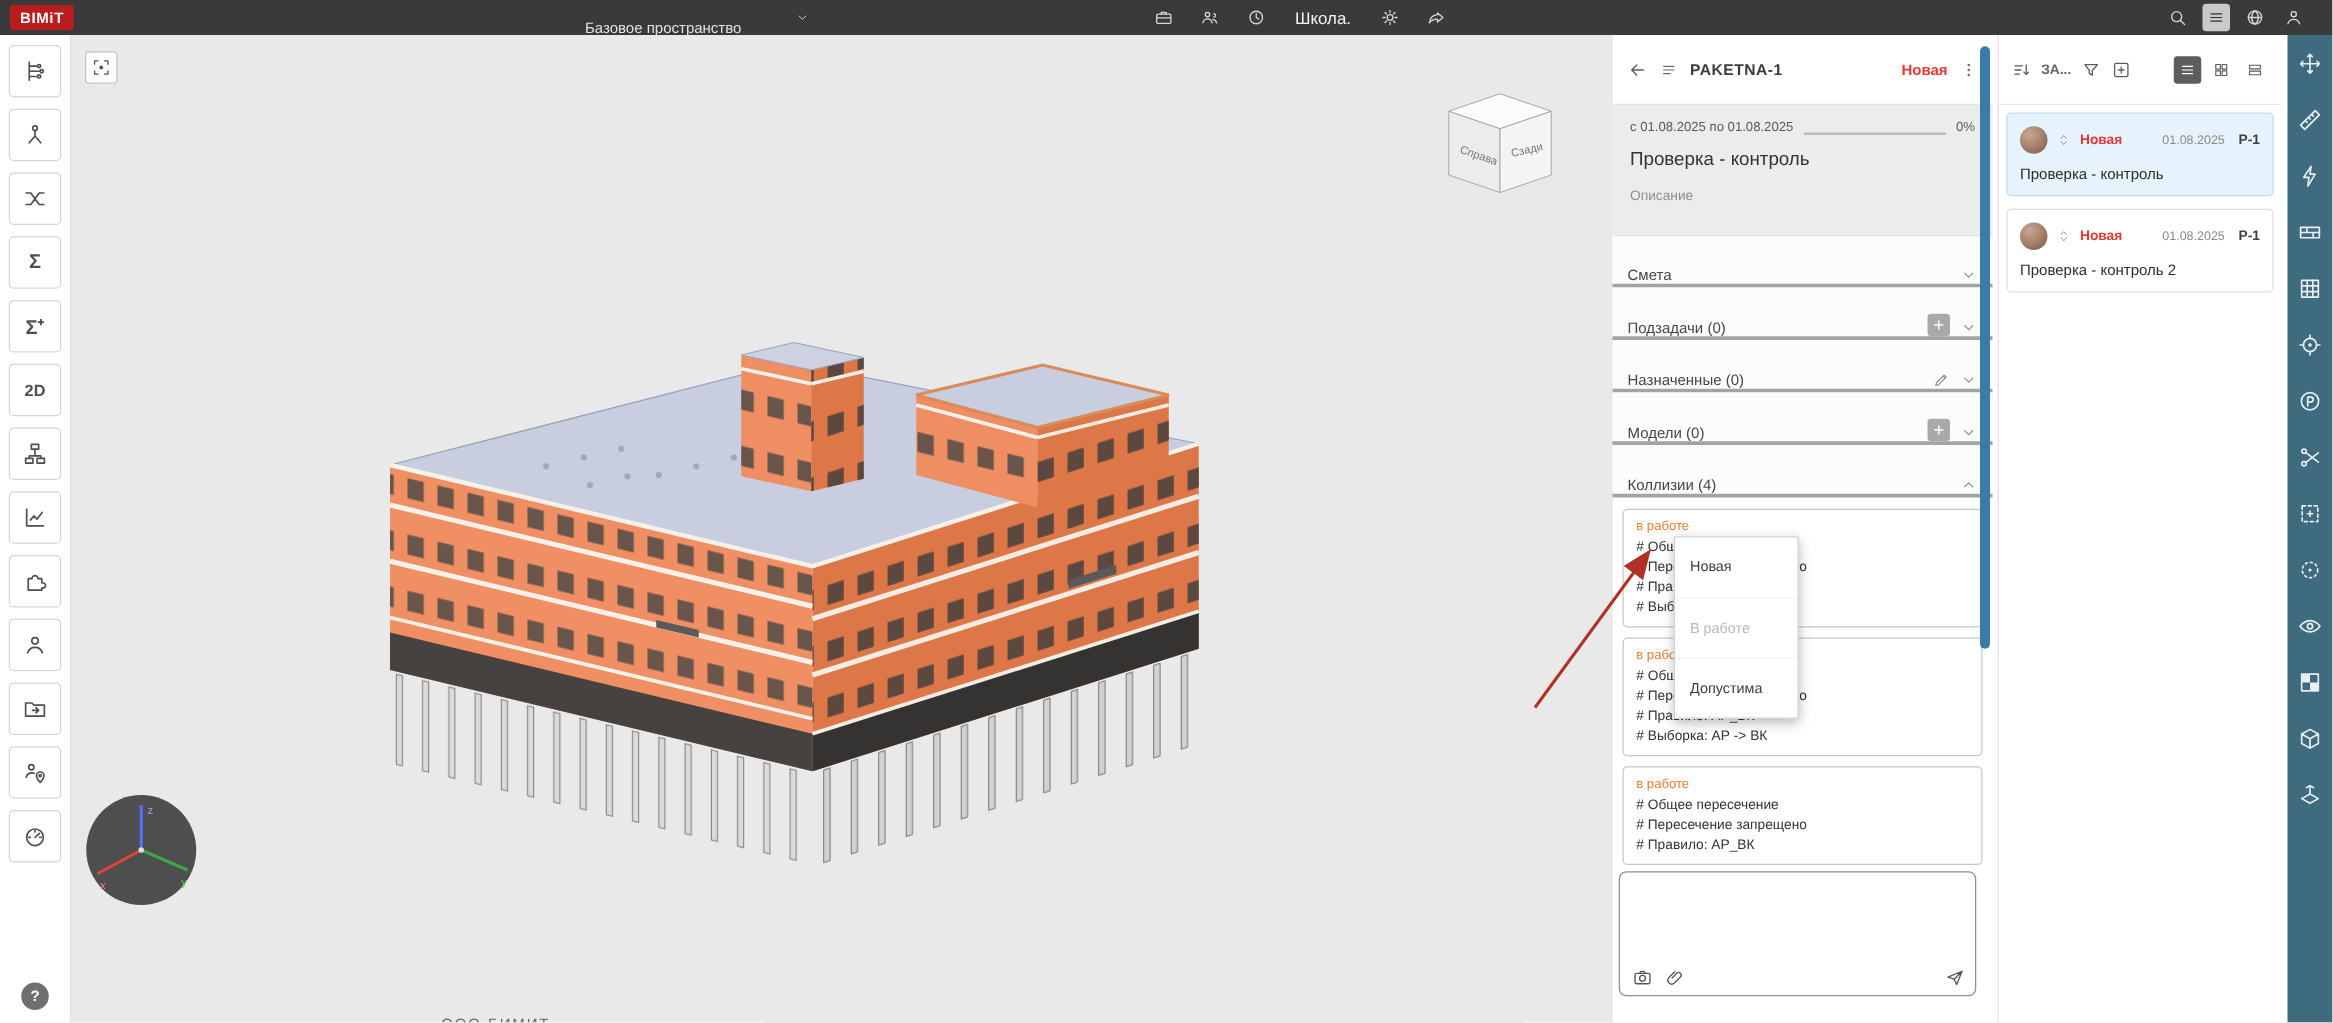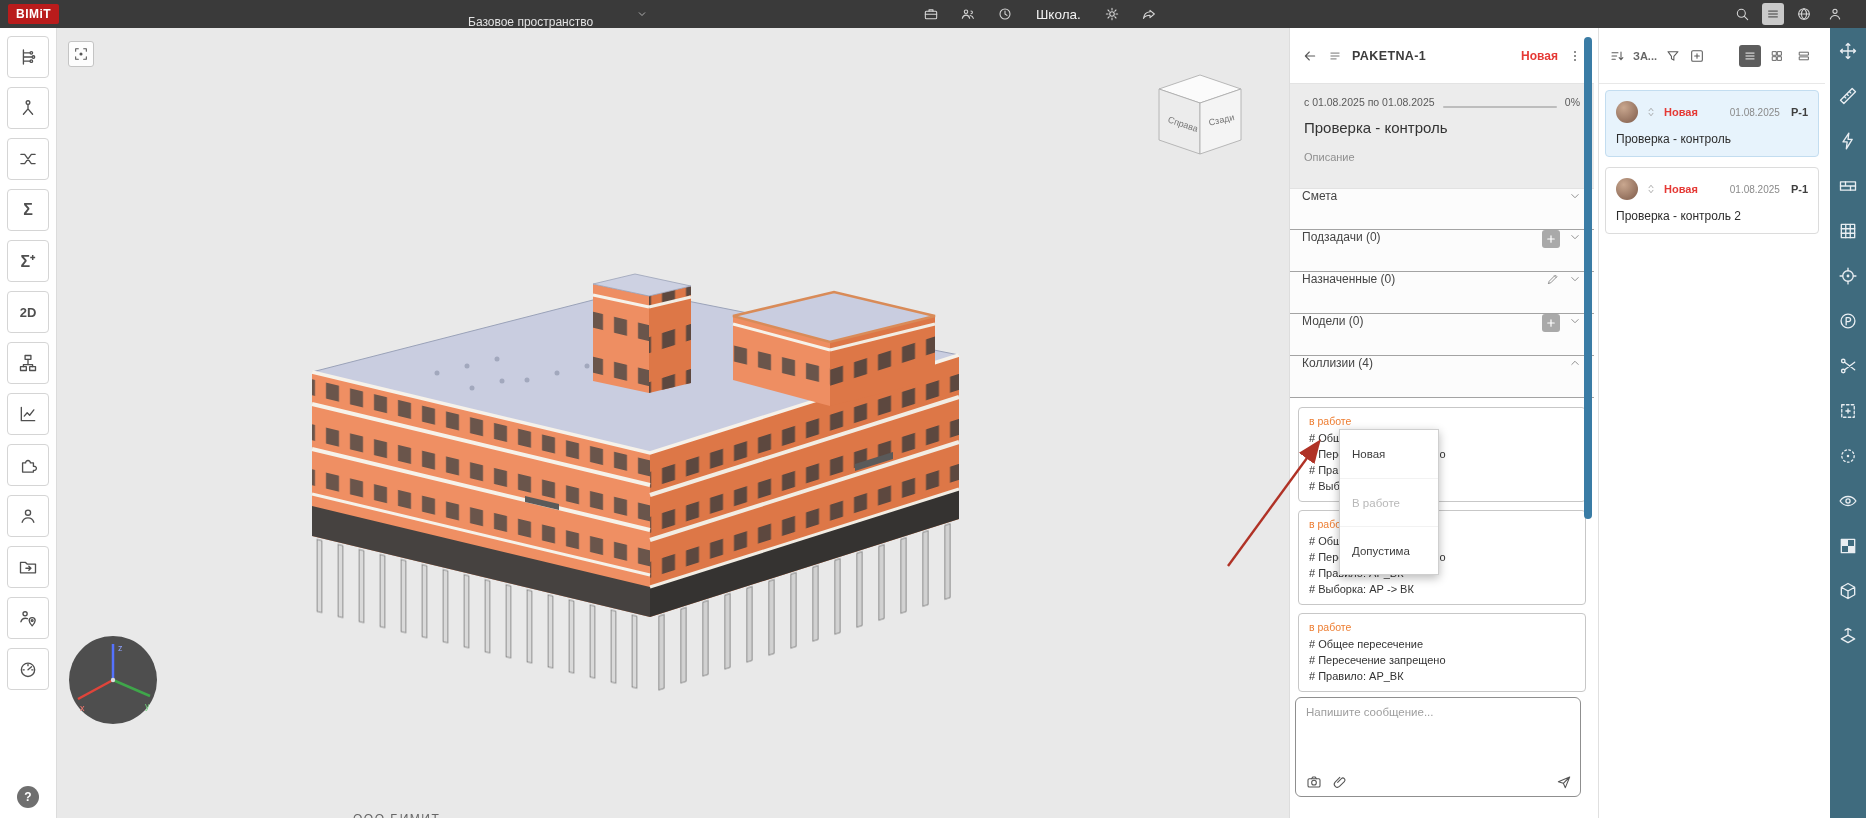--- a/index.html
+++ b/index.html
@@ -39,21 +39,21 @@
   
   .task-panel{position:absolute;left:1289px;top:28px;width:305px;height:790px;background:#fff;border-left:1px solid #ddd;z-index:10}
   .tp-header{height:56px;display:flex;align-items:center;padding:0 12px;gap:10px;border-bottom:1px solid #e3e3e3;color:#5a5a5a}
   .tp-title{font-size:12.5px;font-weight:bold;color:#3c3c3c;letter-spacing:.4px}
   .tp-status{margin-left:auto;color:#e53935;font-size:12px;font-weight:bold}
   .tp-summary{background:#ececec;padding:12px 14px;height:104px}
   .dates-row{display:flex;align-items:flex-end;font-size:10.5px;color:#5a5a5a;white-space:nowrap}
   .progress-line{flex:1;height:2px;background:#bdbdbd;margin:0 8px;border-radius:1px;min-width:30px}
   .task-title{font-size:15px;color:#333;margin-top:11px}
   .desc-label{font-size:11px;color:#8f8f8f;margin-top:15px}
-  .section-row{height:42px;display:flex;align-items:flex-start;padding:0 12px;border-bottom:1px solid #a3a3a3;background:#fcfcfc;font-size:12px;color:#454545;gap:8px}
+  .section-row{height:42px;display:flex;align-items:flex-end;padding:0 12px;border-bottom:3px solid #a3a3a3;background:#fcfcfc;font-size:12px;color:#454545;gap:8px}
   .section-row:first-child{border-top:1px solid #e2e2e2}
   .sp{flex:1}
   .plus-btn{width:18px;height:18px;background:#a9a9a9;border-radius:3px;color:#fff;display:flex;align-items:center;justify-content:center;flex:none}
   .plus-btn .ic{stroke-width:2.4}
   .chev{color:#8a8a8a}
   .edit-btn{color:#8a8a8a}
   .collisions{padding:9px 8px}
   .collision-card{border:1px solid #c7c7c7;border-radius:4px;padding:7px 10px;margin-bottom:8px;background:#fff}
   .cc-status{font-size:10.5px;color:#ed7d31;margin-bottom:3px}
   .cc-line{font-size:11px;color:#333;line-height:16px;white-space:nowrap;overflow:hidden}
@@ -632,21 +632,20 @@
       </div>
       <div class="collision-card">
         <div class="cc-status">в работе</div>
         <div class="cc-line"># Общее пересечение</div>
         <div class="cc-line"># Пересечение запрещено</div>
         <div class="cc-line"># Правило: АР_ВК</div>
       </div>
     </div>
 
     <div class="message-box">
-      <textarea class="msg-input" placeholder="Напишите сообщение..." style=""></textarea>
       <div class="msg-icons">
         <button style="color:#555">
             <svg class="ic s16">
               <use href="#i-camera"></use>
             </svg>
           </button>
         <button style="color:#555">
             <svg class="ic s16">
               <use href="#i-clip"></use>
             </svg>

